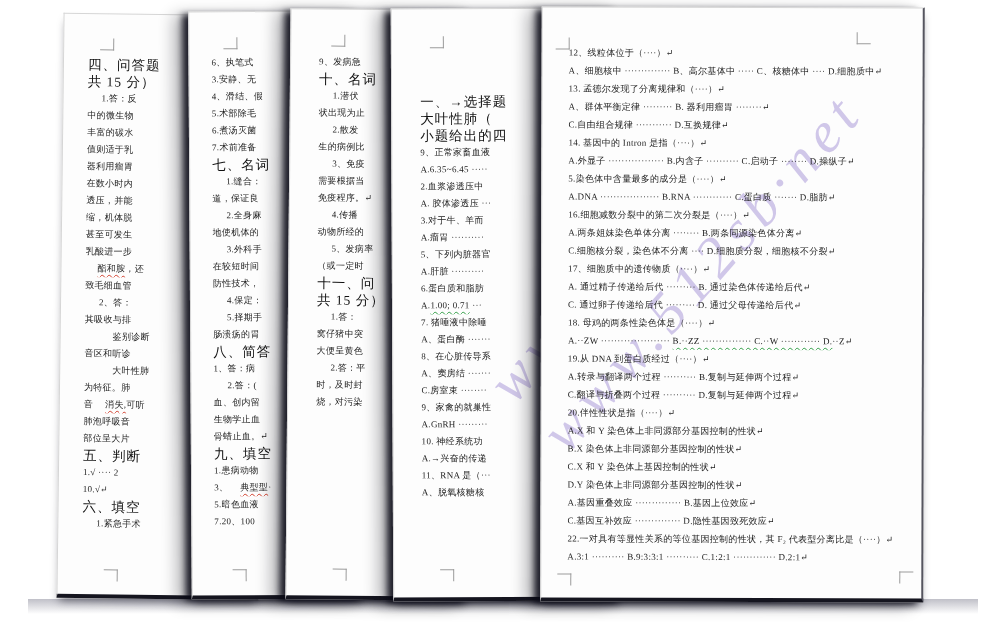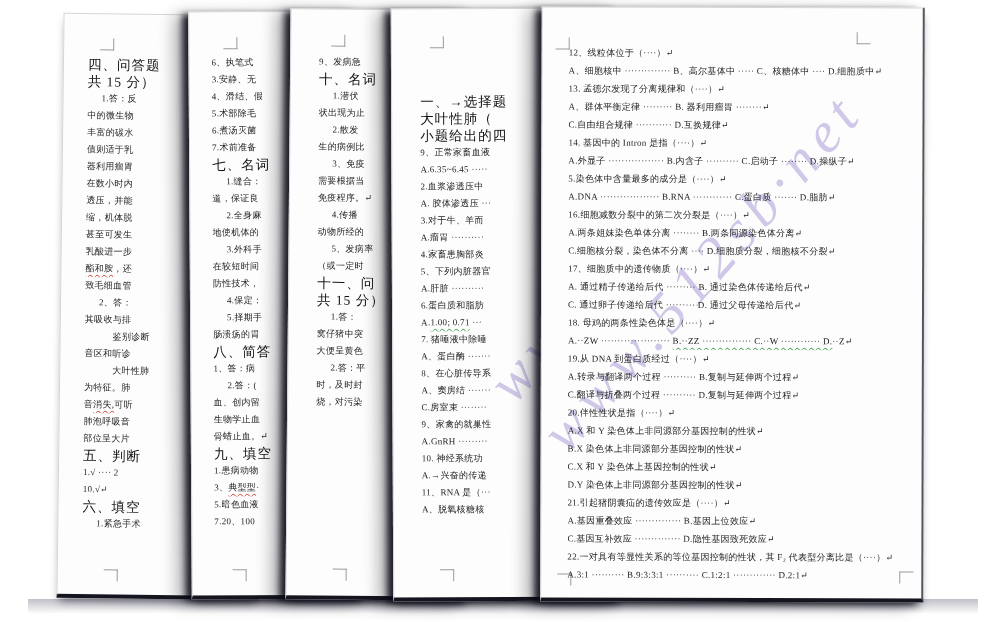--- a/index.html
+++ b/index.html
@@ -34,21 +34,21 @@
   #p5 .content{left:26px;top:36px;right:8px;}
   .line{font-size:9px;line-height:18px;height:18px;white-space:nowrap;
         letter-spacing:.3px;overflow:hidden;}
   #p1 .line,#p2 .line,#p3 .line,#p4 .line{line-height:17px;height:17px;}
   .line.h{font-size:13.5px;line-height:23px;height:23px;letter-spacing:1px;color:#111;}
   .i1{padding-left:14px;}
   .i2{padding-left:28px;}
   .wavy-green{text-decoration-line:underline;text-decoration-style:wavy;
               text-decoration-color:#2e9e44;text-decoration-thickness:1px;text-underline-offset:3px;}
   .wavy-red{text-decoration-line:underline;text-decoration-style:wavy;
-            text-decoration-color:#d23c2a;text-decoration-thickness:1px;text-underline-offset:3px;}
+            text-decoration-color:#d23c2a;text-decoration-thickness:1px;text-underline-offset:3px;margin-left:12px;}
 
   
   .mark{position:absolute;width:13px;height:11px;}
   .mark.tl{border-right:1px solid #9b9b9b;border-bottom:1px solid #9b9b9b;}
   .mark.tr{border-left:1px solid #9b9b9b;border-bottom:1px solid #9b9b9b;}
   .mark.bl{border-right:1px solid #9b9b9b;border-top:1px solid #9b9b9b;}
   .mark.br{border-left:1px solid #9b9b9b;border-top:1px solid #9b9b9b;}
   #p1 .tl{left:36px;top:24px;} #p1 .bl{left:46px;top:555px;}
   #p2 .tl{left:34px;top:25px;} #p2 .bl{left:40px;top:557px;}
   #p3 .tl{left:40px;top:25px;} #p3 .bl{left:46px;top:559px;}
@@ -177,21 +177,20 @@
     <div class="content">
         <div class="line h">一、→选择题</div>
         <div class="line h">大叶性肺（</div>
         <div class="line h">小题给出的四</div>
         <div class="line">9、正常家畜血液</div>
         <div class="line">A.6.35~6.45 ·····</div>
         <div class="line">2.血浆渗透压中</div>
         <div class="line">A. 胶体渗透压 ···</div>
         <div class="line">3.对于牛、羊而</div>
         <div class="line">A.瘤胃 ··········</div>
-        <div class="line">4.家畜患胸部炎</div>
         <div class="line">5、下列内脏器官</div>
         <div class="line">A.肝脏 ··········</div>
         <div class="line">6.蛋白质和脂肪</div>
         <div class="line"><span>A.</span><span class="wavy-green">1.00;  0.71</span><span> ···</span></div>
         <div class="line">7. 猪唾液中除唾</div>
         <div class="line">A、蛋白酶 ·······</div>
         <div class="line">8、在心脏传导系</div>
         <div class="line">A、窦房结 ·······</div>
         <div class="line">C.房室束 ········</div>
         <div class="line">9、家禽的就巢性</div>
@@ -228,21 +227,20 @@
         <div class="line">18. 母鸡的两条性染色体是（····）↵</div>
         <div class="line"><span>A.··ZW ····················· </span><span class="wavy-green">B.··ZZ ··············· C.··W ············ D.</span><span>··Z↵</span></div>
         <div class="line">19.从 DNA 到蛋白质经过（····）↵</div>
         <div class="line">A.转录与翻译两个过程 ·········· B.复制与延伸两个过程↵</div>
         <div class="line">C.翻译与折叠两个过程 ·········· D.复制与延伸两个过程↵</div>
         <div class="line">20.伴性性状是指（····）↵</div>
         <div class="line">A.X 和 Y 染色体上非同源部分基因控制的性状↵</div>
         <div class="line">B.X 染色体上非同源部分基因控制的性状↵</div>
         <div class="line">C.X 和 Y 染色体上基因控制的性状↵</div>
         <div class="line">D.Y 染色体上非同源部分基因控制的性状↵</div>
-        <div class="line">21.引起猪阴囊疝的遗传效应是（····）↵</div>
         <div class="line">A.基因重叠效应 ·············· B.基因上位效应↵</div>
         <div class="line">C.基因互补效应 ·············· D.隐性基因致死效应↵</div>
         <div class="line">22.一对具有等显性关系的等位基因控制的性状，其 F₂ 代表型分离比是（····）↵</div>
         <div class="line">A.3:1 ·········· B.9:3:3:1 ·········· C.1:2:1 ············· D.2:1↵</div>
       </div>
   </article>
 
 </div>
 
 </body></html>

